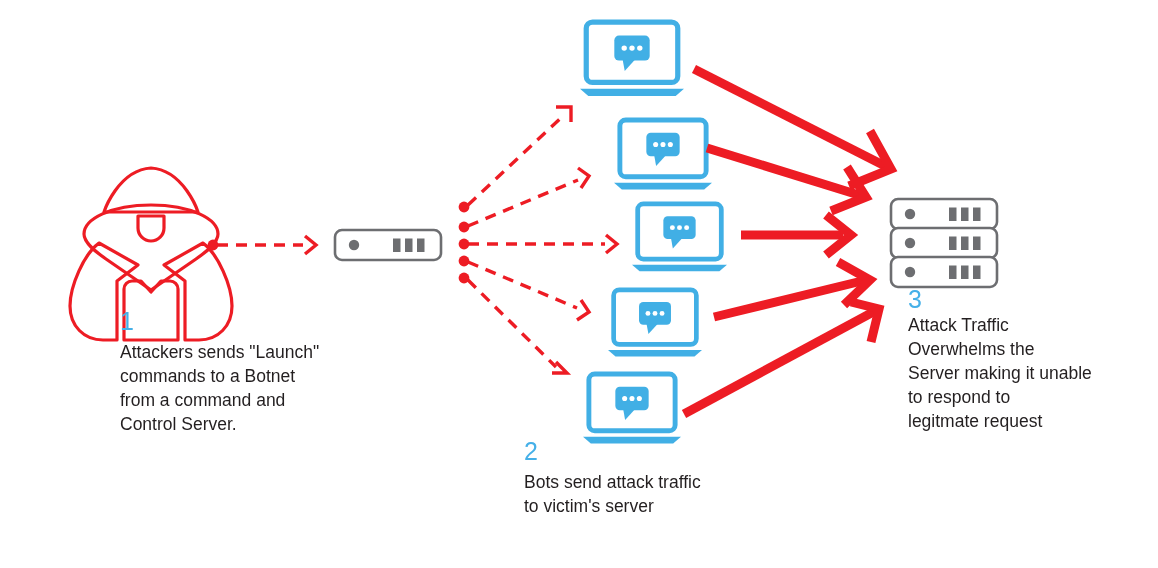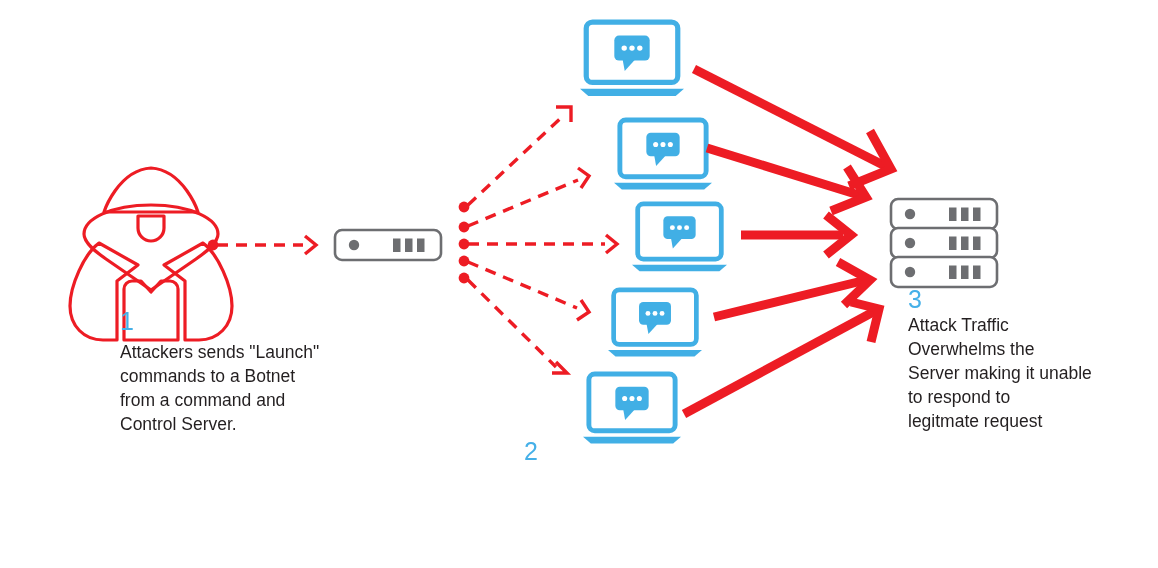--- a/index.html
+++ b/index.html
@@ -202,20 +202,22 @@
   <div class="caption" id="caption-1">
     <div class="step-num">1</div>
     <div class="step-body">Attackers sends "Launch"
 commands to a Botnet
 from a command and
 Control Server.</div>
   </div>
 
   <div class="caption" id="caption-2">
     <div class="step-num">2</div>
+    <div class="step-body">Bots send attack traffic
+to victim's server</div>
   </div>
 
   <div class="caption" id="caption-3">
     <div class="step-num">3</div>
     <div class="step-body">Attack Traffic
 Overwhelms the
 Server making it unable
 to respond to
 legitmate request</div>
   </div>

